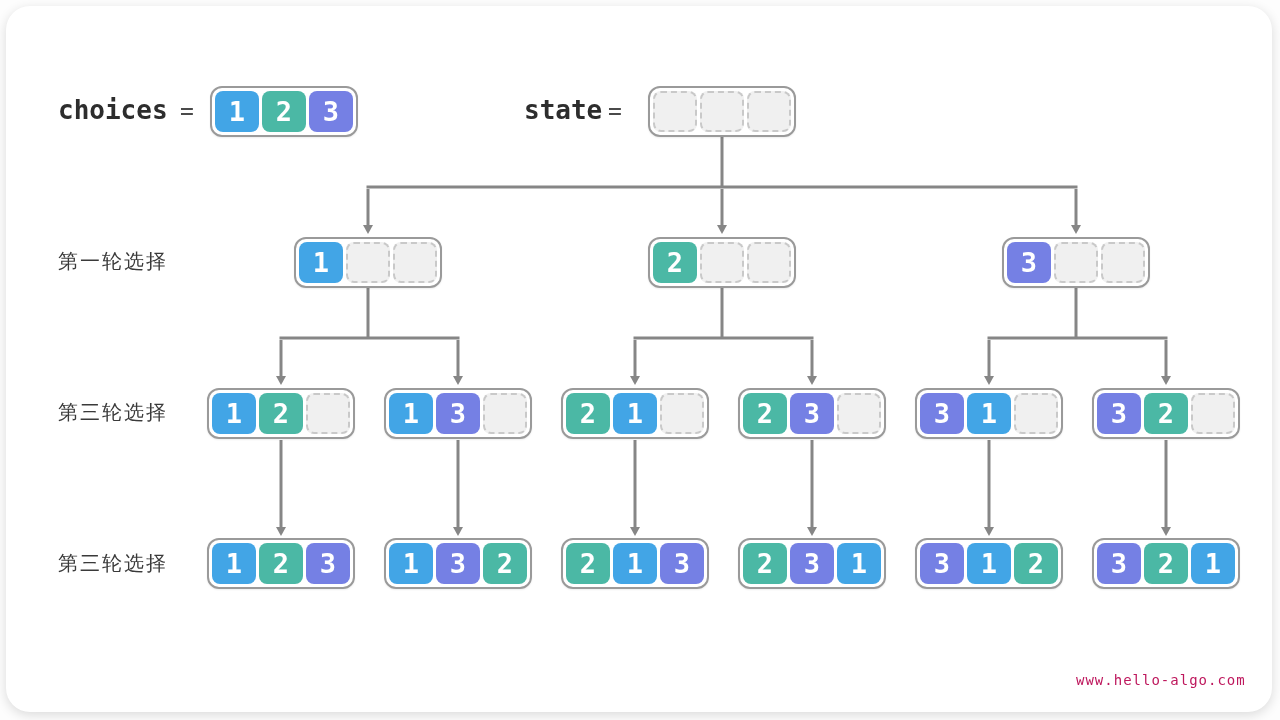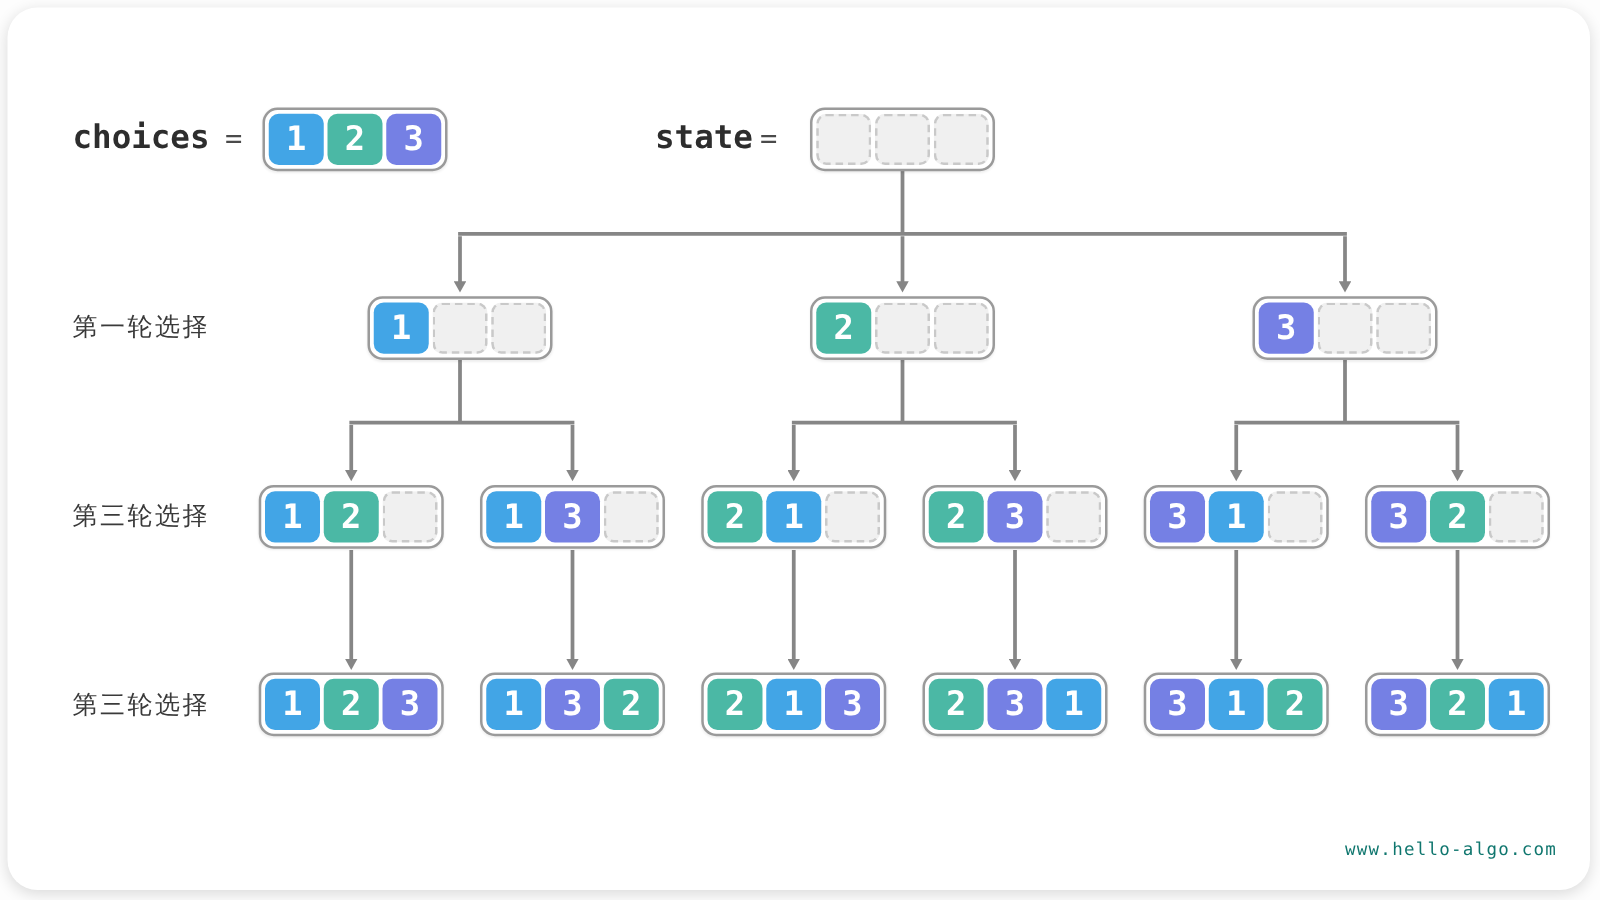--- a/index.html
+++ b/index.html
@@ -11,21 +11,21 @@
   .eq{position:absolute;font:400 23px "DejaVu Sans Mono",monospace;color:#4a4a4a;}
   .row-label{position:absolute;left:58px;font-size:20px;font-weight:400;color:#3a3a3a;
              letter-spacing:2px;white-space:nowrap;}
   .box{position:absolute;display:flex;gap:3px;padding:3px;background:#fff;
        border:2px solid #9a9a9a;border-radius:12px;box-shadow:0 1px 2px rgba(0,0,0,.07);}
   .cell{width:44px;height:41px;border-radius:8px;display:flex;align-items:center;justify-content:center;
         font:700 27px "DejaVu Sans Mono",monospace;color:#ffffff;box-sizing:border-box;}
   .cell.empty{background:#f0f0f0;border:2px dashed #c9c9c9;}
   #wires{position:absolute;left:0;top:0;pointer-events:none;}
   .watermark{position:absolute;left:1076px;top:672px;font:400 14px "DejaVu Sans Mono",monospace;
-             color:#0f766e;letter-spacing:1px;}
+             color:#be185d;letter-spacing:1px;}
 </style>
 </head>
 <body>
 
 <div class="card"></div>
 
 <svg id="wires" width="1280" height="720">
   <defs>
     <marker id="arrowhead" markerWidth="10" markerHeight="10" refX="1" refY="5" orient="auto" markerUnits="userSpaceOnUse">
       <path d="M0,0 L9,5 L0,10 Z" fill="#868686"></path>

